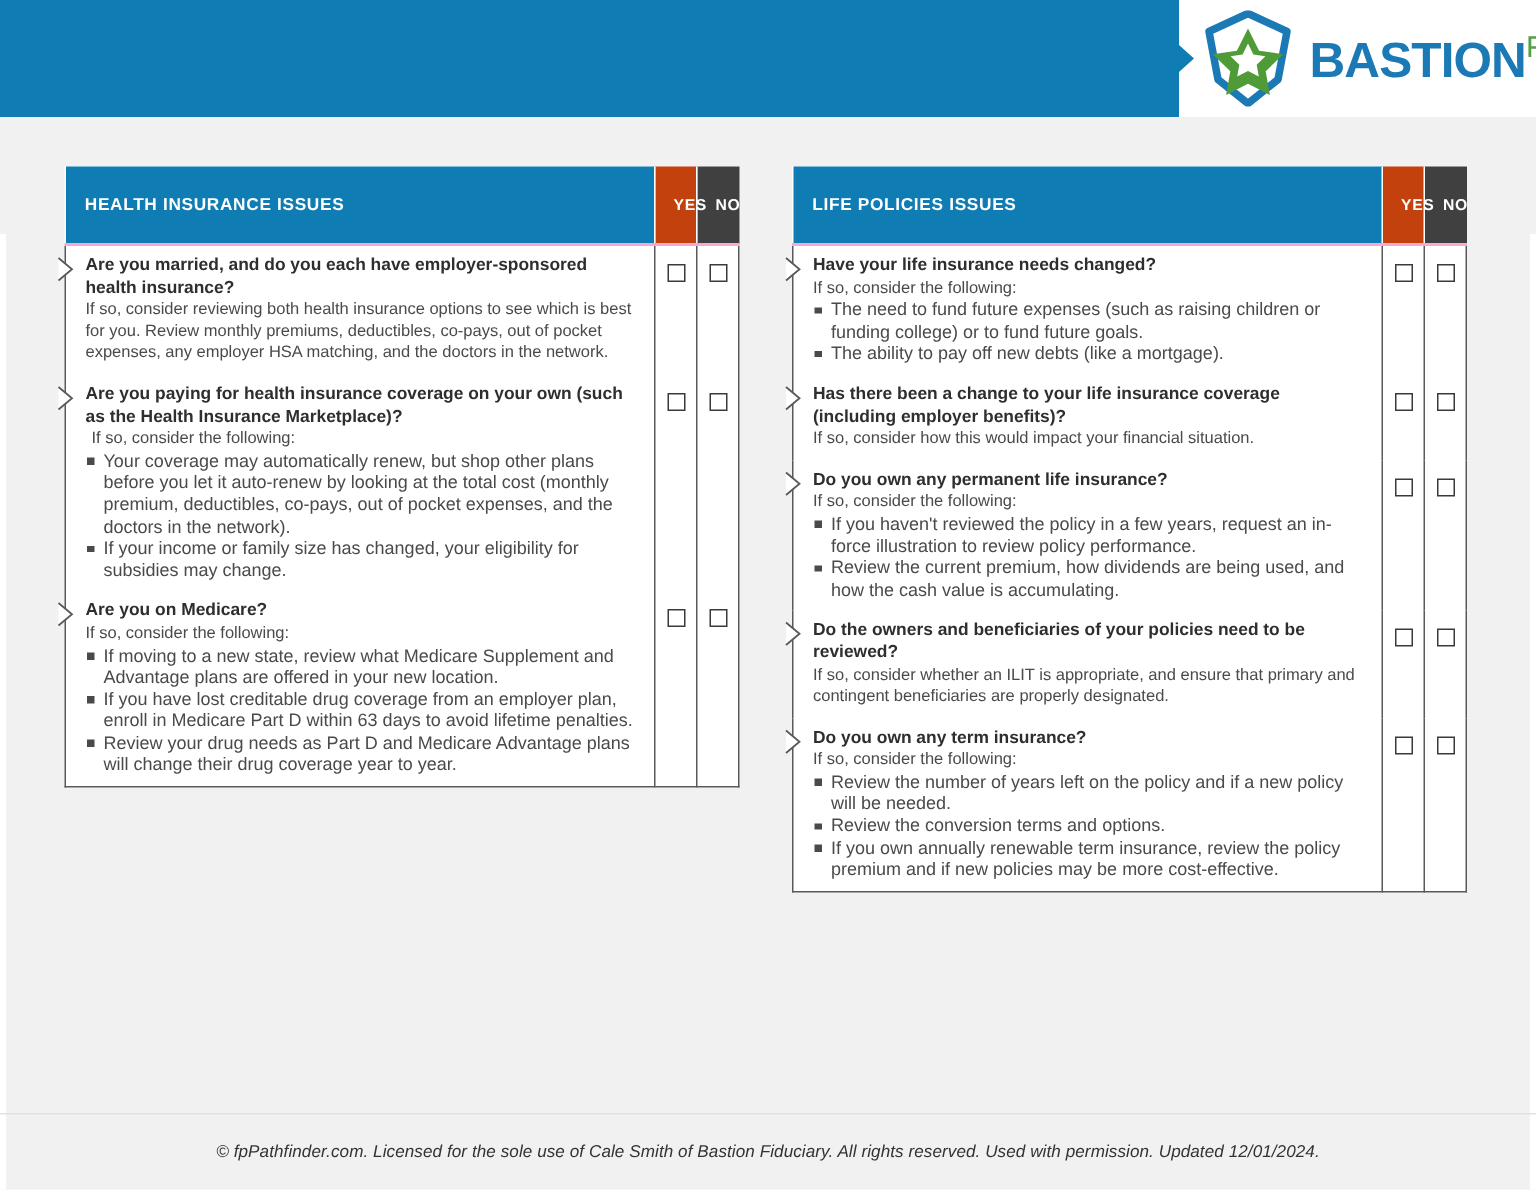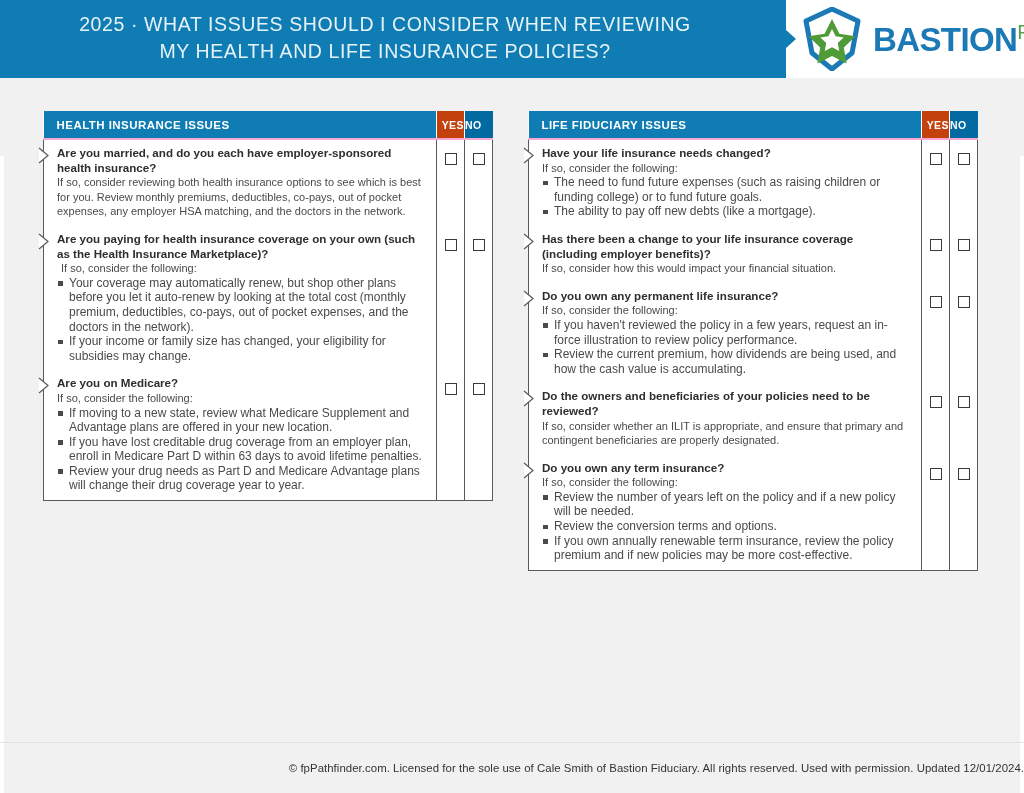--- a/index.html
+++ b/index.html
@@ -104,35 +104,35 @@
   .tbl col.c-yes   { width: 28px; }
   .tbl col.c-no    { width: 28px; }
 
   .hdr-issue, .hdr-yes, .hdr-no {
     height: 27px;
     font-size: 11.5px;
     font-weight: bold;
     color: #ffffff;
     letter-spacing: 0.45px;
     vertical-align: middle;
-    padding: 0;
+    padding: 12px;
   }
   .hdr-issue {
     background: #0f7cb3;
     padding-left: 13px;
     text-align: left;
   }
   .hdr-yes {
     background: #c2410c;
     text-align: right;
     border-left: 1px solid #ffffff;
     font-size: 10.5px;
   }
   .hdr-no {
-    background: #0369a1;
+    background: #404040;
     text-align: left;
     border-left: 1px solid #ffffff;
     font-size: 10.5px;
   }
 
   .cell-issue {
     border-left: 1px solid #58595b;
     border-right: 1px solid #58595b;
     padding: 6px 12px 7px 13px;
     vertical-align: top;
@@ -206,48 +206,45 @@
     position: absolute;
     left: 0; top: 742px;
     width: 1024px;
     height: 1px;
     background: #e2e2e2;
   }
   .footer {
     position: absolute;
     left: 0; top: 762px;
     width: 1024px;
-    text-align: right;
+    text-align: center;
     font-size: 11.4px;
     color: #333336;
     letter-spacing: 0.05px;
+    font-style: italic;
   }
   .page-edge {
     position: absolute;
     left: 0; top: 78px;
     width: 1024px;
     height: 655px;
     border-left: 4px solid #ffffff;
     border-right: 4px solid #ffffff;
     box-sizing: border-box;
     pointer-events: none;
   }
 </style>
 </head>
 <body>
 
 <div class="page">
 
   <div class="header">
     <div class="header-band"></div>
     <div class="header-notch"></div>
-    <div class="header-title">
-      <span class="line">2025 · WHAT ISSUES SHOULD I CONSIDER WHEN REVIEWING</span>
-      <span class="line">MY HEALTH AND LIFE INSURANCE POLICIES?</span>
-    </div>
 
     <div class="logo-wrap">
       <span class="logo-mark">
         <svg viewBox="0 0 64 64" width="64" height="64" aria-hidden="true">
           <path d="M32 2 L58 14 L52 46 L32 62 L12 46 L6 14 Z" fill="#ffffff" stroke="#1b79b5" stroke-width="5" stroke-linejoin="round"></path>
           <path d="M32 12 L39.4 26.8 L55.5 29.2 L43.8 40.5 L46.6 56.4 L32 48.9 L17.4 56.4 L20.2 40.5 L8.5 29.2 L24.6 26.8 Z" fill="#4e9b38"></path>
           <path d="M32 22 L35.6 29.3 L43.6 30.5 L37.8 36.1 L39.2 44 L32 40.3 L24.8 44 L26.2 36.1 L20.4 30.5 L28.4 29.3 Z" fill="#ffffff"></path>
         </svg>
       </span>
       <span class="logo-text">
@@ -332,21 +329,21 @@
 
     <div class="col col-right">
       <table class="tbl">
         <colgroup>
             <col class="c-issue">
             <col class="c-yes">
             <col class="c-no">
           </colgroup>
         <thead>
           <tr>
-            <th class="hdr-issue">LIFE FIDUCIARY ISSUES</th>
+            <th class="hdr-issue">LIFE POLICIES ISSUES</th>
             <th class="hdr-yes">YES</th>
             <th class="hdr-no">NO</th>
           </tr>
         </thead>
         <tbody>
 
           <tr class="row">
             <td class="cell-issue">
               <span class="chev">
                 <svg viewBox="0 0 13 17" width="13" height="17" aria-hidden="true">

